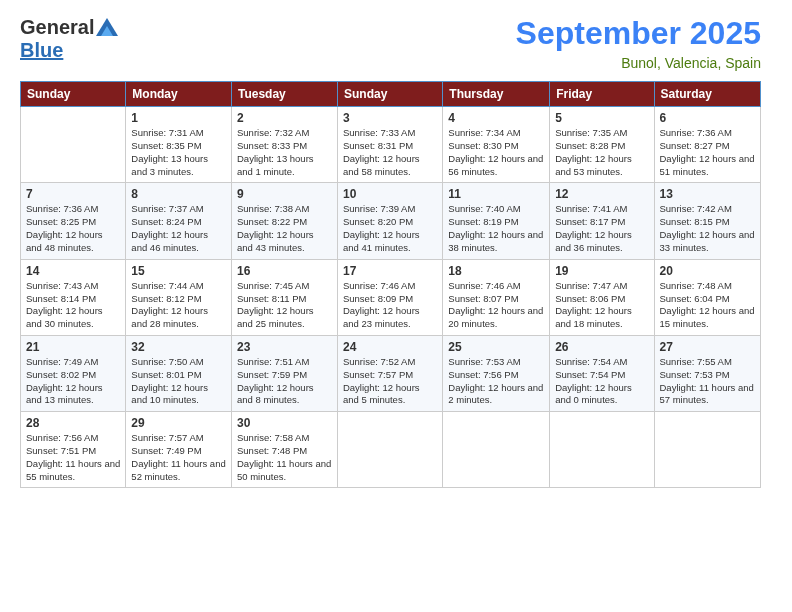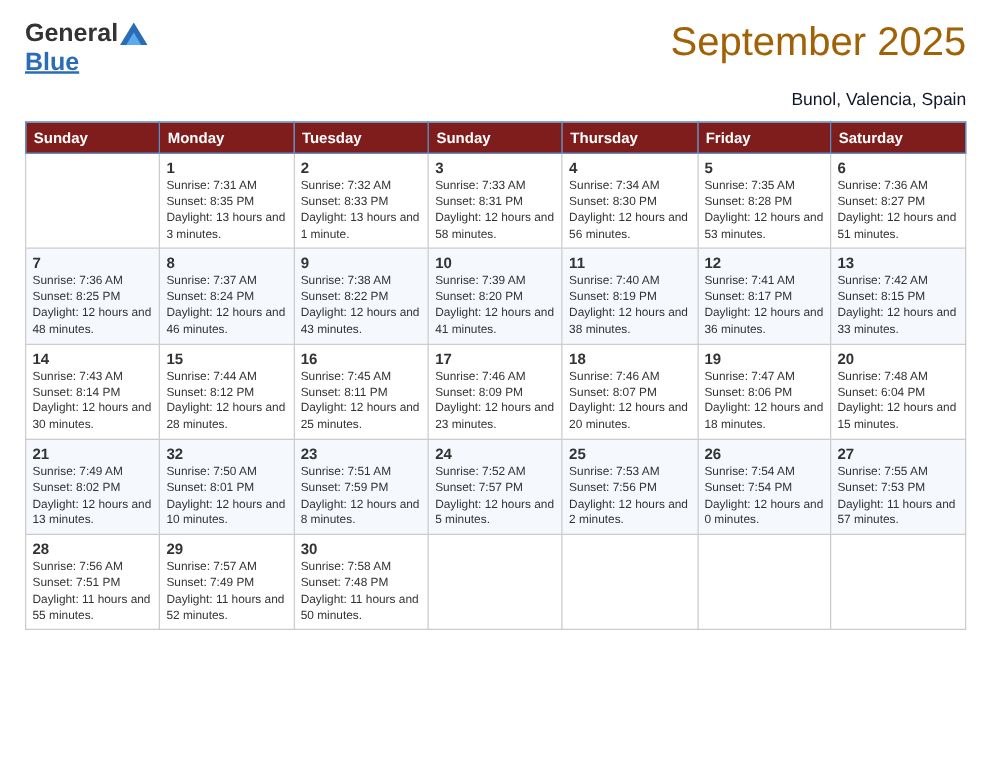--- a/index.html
+++ b/index.html
@@ -7,21 +7,21 @@
       font-family: Arial, sans-serif;
       background: #fff;
       width: 792px;
       height: 612px;
       overflow: hidden;
     }
     .page {
       width: 792px;
       height: 436px;
       background: #fff;
-      padding: 16px 19px 10px 20px;
+      padding: 16px 31px 10px 20px;
     }
     .header {
       display: flex;
       align-items: flex-start;
       justify-content: space-between;
       margin-bottom: 10px;
     }
     .logo-area {
       display: flex;
       flex-direction: column;
@@ -46,28 +46,28 @@
       width: 22px;
       height: 18px;
       margin-left: 2px;
       margin-top: -2px;
     }
     .title-area {
       text-align: right;
     }
     .month-title {
       font-size: 32px;
-      font-weight: normal;
-      color: #a16207;
+      font-weight: bold;
+      color: #3b82f6;
       line-height: 1.1;
     }
     .location {
       font-size: 14px;
-      color: #0f172a;
-      margin-top: 20px;
+      color: #4d7c0f;
+      margin-top: 4px;
     }
     .calendar {
       width: 100%;
       border-collapse: collapse;
       border: 1px solid #ccc;
     }
     .calendar th {
       background-color: #7f1d1d;
       color: white;
       font-size: 12px;

